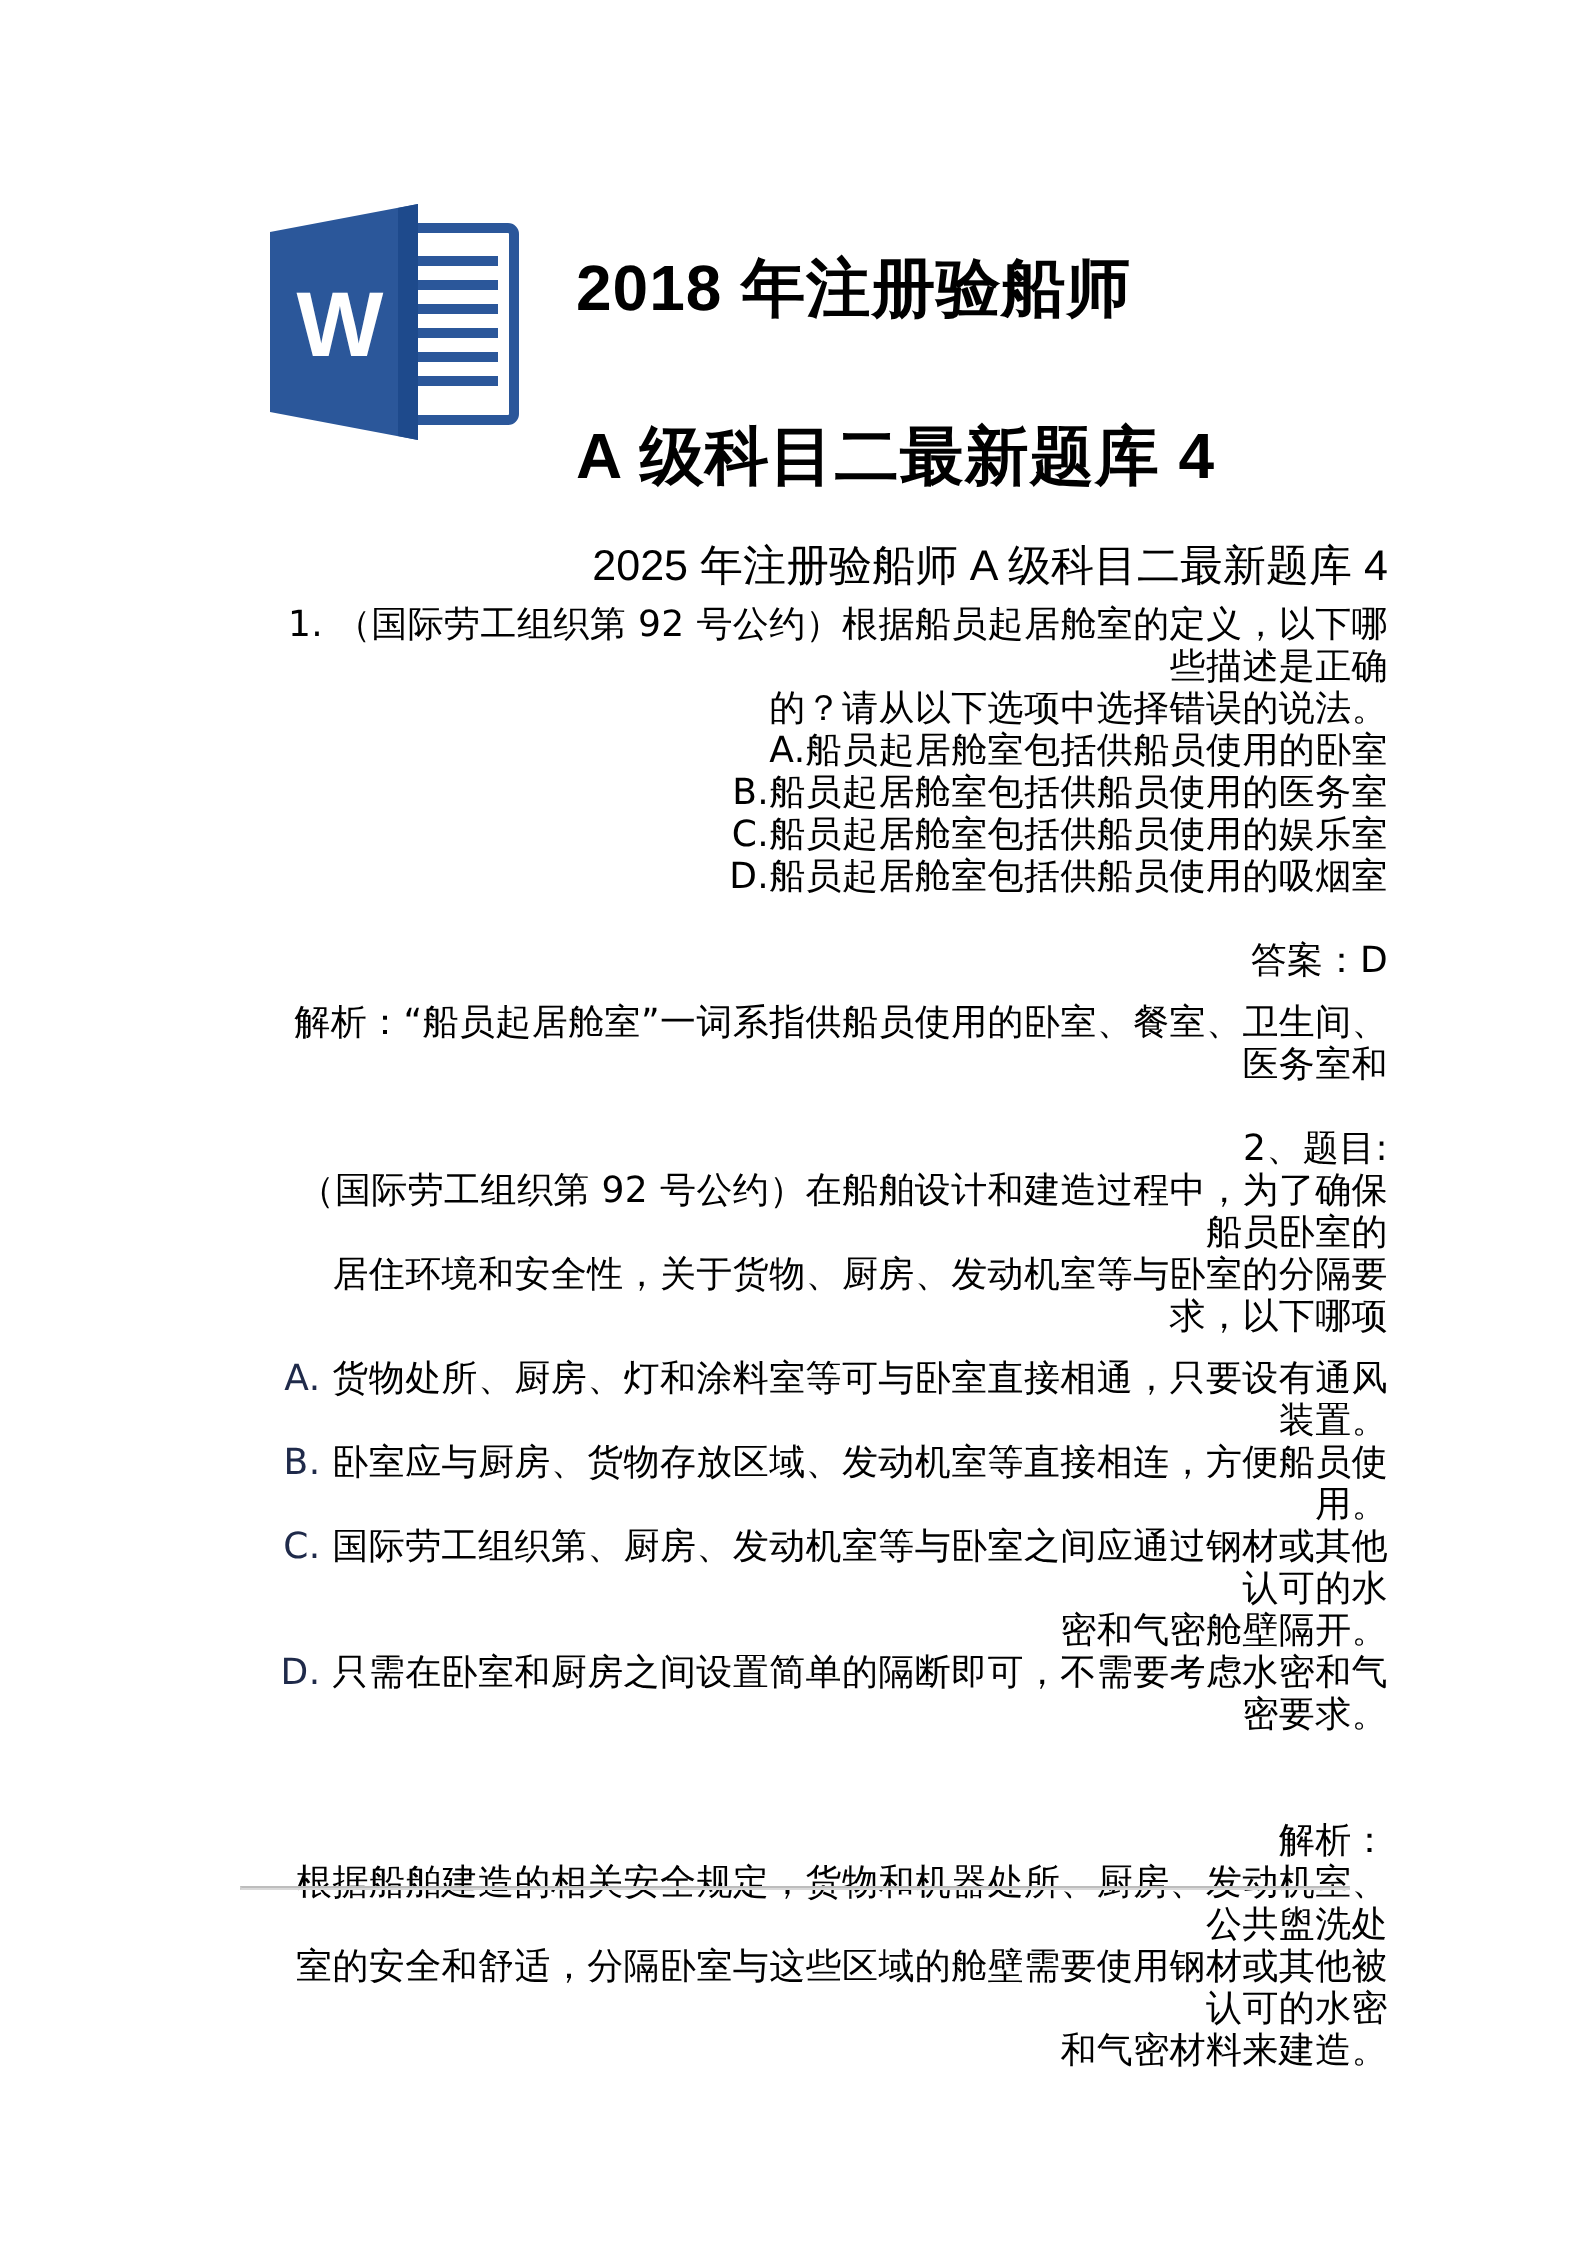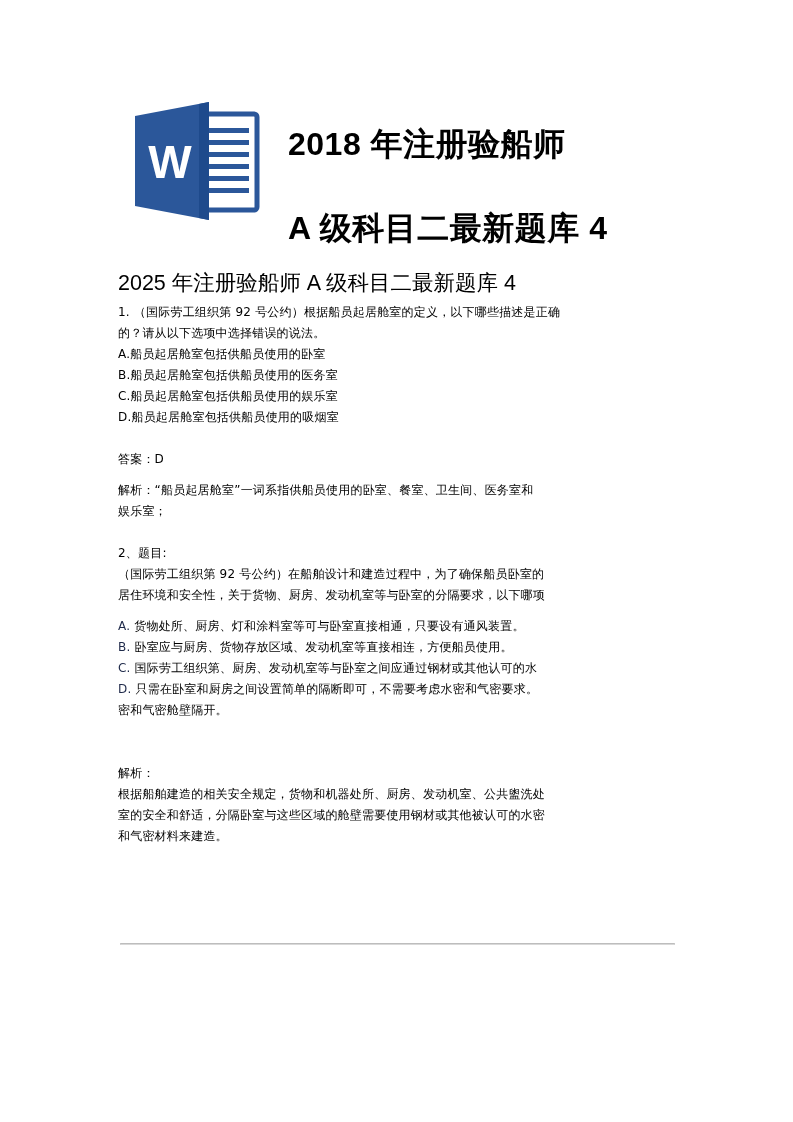--- a/index.html
+++ b/index.html
@@ -37,33 +37,34 @@
       font-size: 32px;
       line-height: 40px;
       letter-spacing: 0.5px;
       white-space: nowrap;
     }
     .cover-title.line1 { top: 24px; }
     .cover-title.line2 { top: 76px; margin-top: 32px; }
 
     .content {
       position: absolute;
-      left: 118px;
+      left: 134px;
       top: 266px;
       width: 560px;
+      text-align: right;
     }
     .doc-heading {
       font-family: "Liberation Sans", "DejaVu Sans", sans-serif;
       font-size: 21.5px;
       line-height: 34px;
       white-space: nowrap;
       margin: 0 0 2px 0;
     }
     .p {
-      font-size: 12px;
+      font-size: 18px;
       line-height: 21px;
       margin: 0;
       letter-spacing: 0.2px;
     }
     .gap-sm { height: 10px; }
     .gap-lg { height: 21px; }
     .bold { font-weight: normal; }
     .opt-letter { color: #1f2a4a; }
     .answer-val { color: #1f2a4a; font-weight: normal; }
 
@@ -115,37 +116,36 @@
     <p class="p"><span>C.</span><span>船员起居舱室包括供船员使用的娱乐室</span></p>
     <p class="p"><span>D.</span><span>船员起居舱室包括供船员使用的吸烟室</span></p>
 
     <div class="gap-lg"></div>
 
     <p class="p"><span>答案：</span><span>D</span></p>
 
     <div class="gap-sm"></div>
 
     <p class="p">解析：“船员起居舱室”一词系指供船员使用的卧室、餐室、卫生间、医务室和</p>
-    <p class="p">娱乐室；</p>
   </div>
 
   <div class="gap-lg"></div>
 
   <div>
     <p class="p bold">2、题目:</p>
     <p class="p">（国际劳工组织第 92 号公约）在船舶设计和建造过程中，为了确保船员卧室的</p>
     <p class="p">居住环境和安全性，关于货物、厨房、发动机室等与卧室的分隔要求，以下哪项</p>
 
     <div class="gap-sm"></div>
 
     <p class="p"><span class="opt-letter">A.</span><span> 货物处所、厨房、灯和涂料室等可与卧室直接相通，只要设有通风装置。</span></p>
     <p class="p"><span class="opt-letter">B.</span><span> 卧室应与厨房、货物存放区域、发动机室等直接相连，方便船员使用。</span></p>
     <p class="p"><span class="opt-letter">C.</span><span> 国际劳工组织第、厨房、发动机室等与卧室之间应通过钢材或其他认可的水</span></p>
+    <p class="p">密和气密舱壁隔开。</p>
     <p class="p"><span class="opt-letter">D.</span><span> 只需在卧室和厨房之间设置简单的隔断即可，不需要考虑水密和气密要求。</span></p>
-    <p class="p">密和气密舱壁隔开。</p>
 
     <div class="gap-lg"></div>
 
 
     <div class="gap-lg"></div>
 
     <p class="p bold">解析：</p>
     <p class="p">根据船舶建造的相关安全规定，货物和机器处所、厨房、发动机室、公共盥洗处</p>
     <p class="p">室的安全和舒适，分隔卧室与这些区域的舱壁需要使用钢材或其他被认可的水密</p>
     <p class="p">和气密材料来建造。</p>

